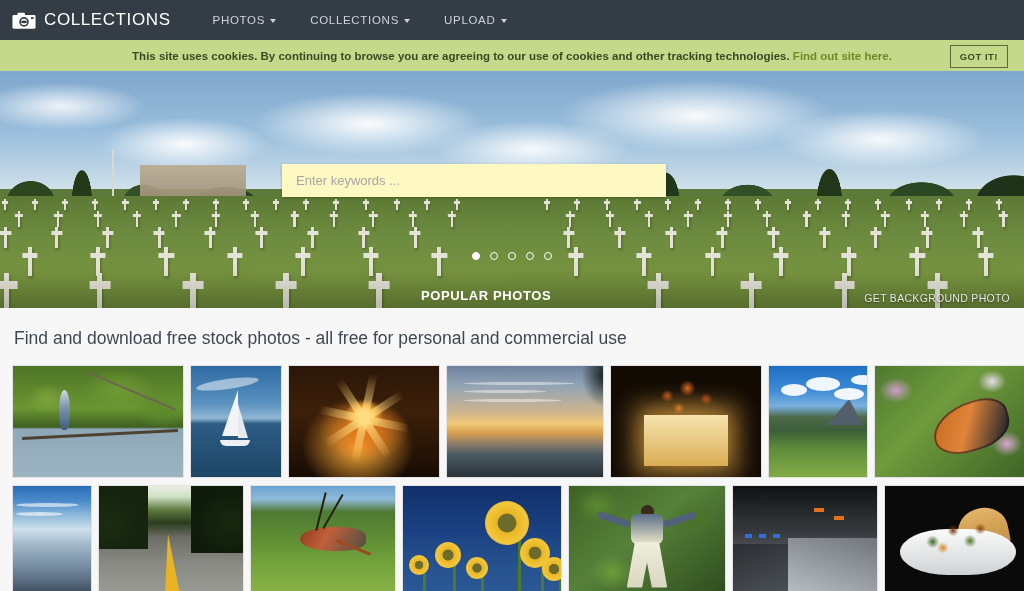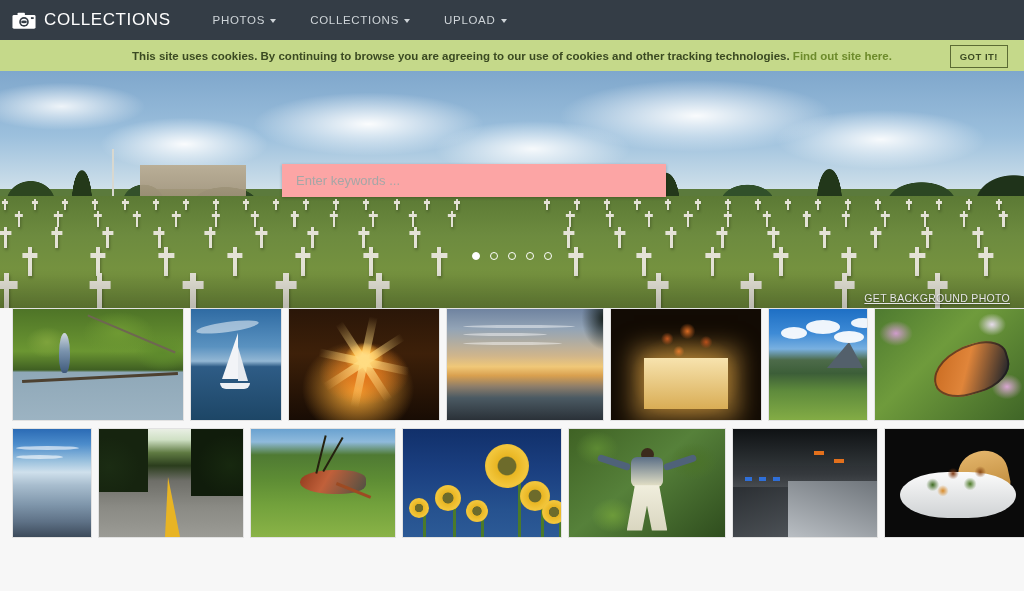--- a/index.html
+++ b/index.html
@@ -169,21 +169,21 @@
   .searchwrap {
     position: absolute;
     left: 282px; top: 93px;
     display: flex;
     z-index: 10;
     box-shadow: 0 1px 3px rgba(0,0,0,.25);
   }
   .searchinput {
     width: 384px; height: 33px;
     border: none; outline: none;
-    background: #fca5a5;
+    background: #fef9c3;
     font-size: 13px;
     color: #555;
     padding: 0 14px;
     font-family: "Liberation Sans", sans-serif;
   }
   .searchinput::placeholder { color: #a6a6a6; }
   .searchbtn {
     width: 74px; height: 33px;
     background: #394450;
     color: #fff;
@@ -233,21 +233,20 @@
   .hero-tab.active { border-top: 2px solid #ffffff; padding-top: 12px; }
   .hero-bgphoto {
     position: absolute;
     right: 14px; bottom: 0;
     color: #e6e6e6;
     font-size: 10.5px;
     letter-spacing: 0.3px;
     padding-bottom: 4px;
     cursor: pointer;
     text-shadow: 0 1px 2px rgba(0,0,0,.45);
-    text-decoration: underline;
   }
 
   
   .main {
     background: #f7f7f7;
     padding: 0 12px;
   }
   .headline {
     font-size: 17.5px;
     color: #3f4852;
@@ -884,25 +883,27 @@
 
   <div class="dots" id="carousel-dots">
       <div class="dot active"></div>
       <div class="dot"></div>
       <div class="dot"></div>
       <div class="dot"></div>
       <div class="dot"></div>
     </div>
 
   <div class="hero-tabs">
+    <div class="hero-tab">POPULAR PHOTOS</div>
   </div>
   <div class="hero-bgphoto">GET BACKGROUND PHOTO</div>
 </div>
 
 <div class="main">
+  <h1 class="headline">Find and download free stock photos - all free for personal and commercial use</h1>
   <div id="photo-grid">
       <div class="grid-row">
         <div class="thumb" style="width: 172px; height: 113px;">
           <div class="thumb-inner a-heron">
             <div class="bird"></div>
             <div class="branch"></div>
             <div class="branch2"></div>
           </div>
         </div>
         <div class="thumb" style="width: 92px; height: 113px;">

